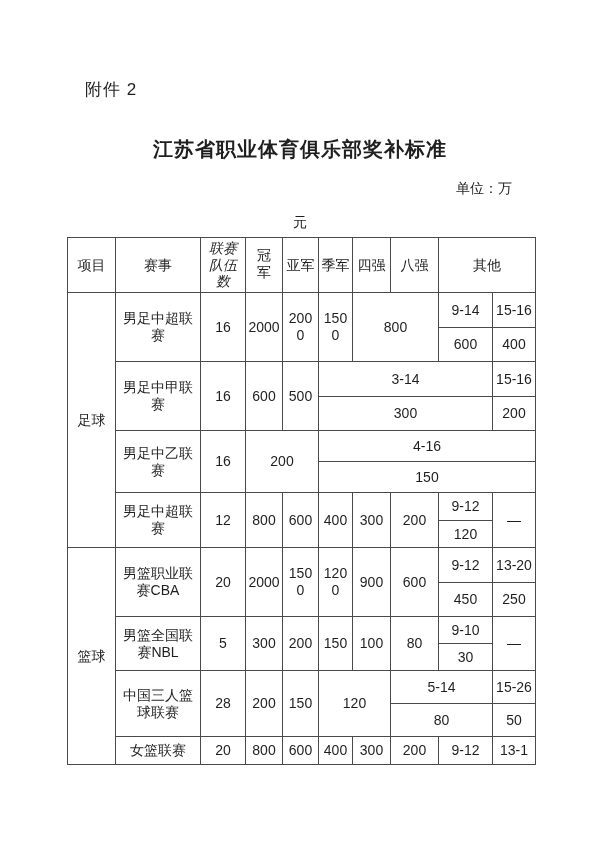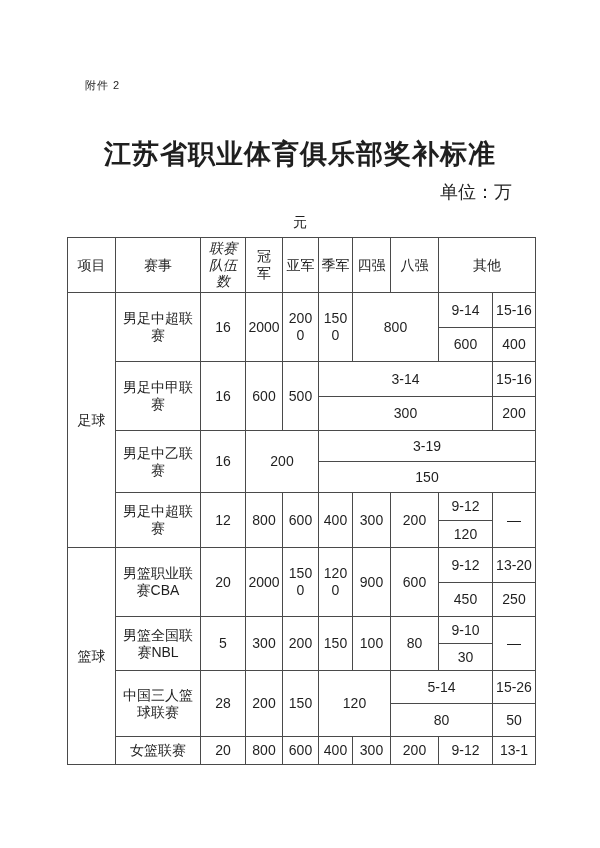--- a/index.html
+++ b/index.html
@@ -1,26 +1,26 @@
 <!DOCTYPE html>
 <html><head>
 <meta charset="utf-8">
 <style>
   html,body{margin:0;padding:0;}
   body{background:#e9e9e9;font-family:"Liberation Sans","DejaVu Sans",sans-serif;}
   .page{position:relative;width:600px;height:848px;background:#ffffff;margin:0 auto;overflow:hidden;color:#1f1f1f;}
-  .attachment{position:absolute;left:85px;top:78px;font-size:11px;letter-spacing:1px;}
-  .doc-title{position:absolute;left:0;top:136px;width:100%;text-align:center;font-size:27px;font-weight:700;letter-spacing:1px;}
-  .unit-line1{position:absolute;left:0;top:180px;width:512px;text-align:right;font-size:18px;}
+  .attachment{position:absolute;left:85px;top:78px;font-size:17px;letter-spacing:1px;}
+  .doc-title{position:absolute;left:0;top:136px;width:100%;text-align:center;font-size:20px;font-weight:700;letter-spacing:1px;}
+  .unit-line1{position:absolute;left:0;top:180px;width:512px;text-align:right;font-size:14px;}
   .unit-line2{position:absolute;left:0;top:214px;width:100%;text-align:center;font-size:14px;}
   table.award{position:absolute;left:67px;top:237px;width:468px;border-collapse:collapse;table-layout:fixed;}
   table.award td{border:1px solid #4a4a4a;text-align:center;vertical-align:middle;padding:0 2px;font-size:14px;line-height:1.2;overflow:hidden;}
   td.cjk{font-size:13px;}
   td.num{word-break:break-all;}
-  .w1{display:inline-block;width:1.2em;line-height:1.2;}
+  .w1{display:inline-block;width:1.2em;line-height:1.2;font-family:Liberation Mono, monospace;}
   .w2{display:inline-block;width:2.1em;line-height:1.2;font-style:italic;}
 </style>
 </head>
 <body>
 
 <div class="page">
 
   <div class="attachment">附件 2</div>
   <div class="doc-title">江苏省职业体育俱乐部奖补标准</div>
   <div class="unit-line1">单位：万</div>
@@ -78,21 +78,21 @@
       </tr>
       <tr style="height:34px">
         <td class="num" colspan="4">300</td>
         <td class="num">200</td>
       </tr>
 
       <tr style="height:31px">
         <td class="cjk" rowspan="2">男足中乙联赛</td>
         <td rowspan="2">16</td>
         <td class="num" rowspan="2" colspan="2">200</td>
-        <td class="num" colspan="5">3-19</td>
+        <td class="num" colspan="5">4-16</td>
       </tr>
       <tr style="height:31px">
         <td class="num" colspan="5">150</td>
       </tr>
 
       <tr style="height:28px">
         <td class="cjk" rowspan="2">男足中超联赛</td>
         <td rowspan="2">12</td>
         <td class="num" rowspan="2">800</td>
         <td class="num" rowspan="2">600</td>

